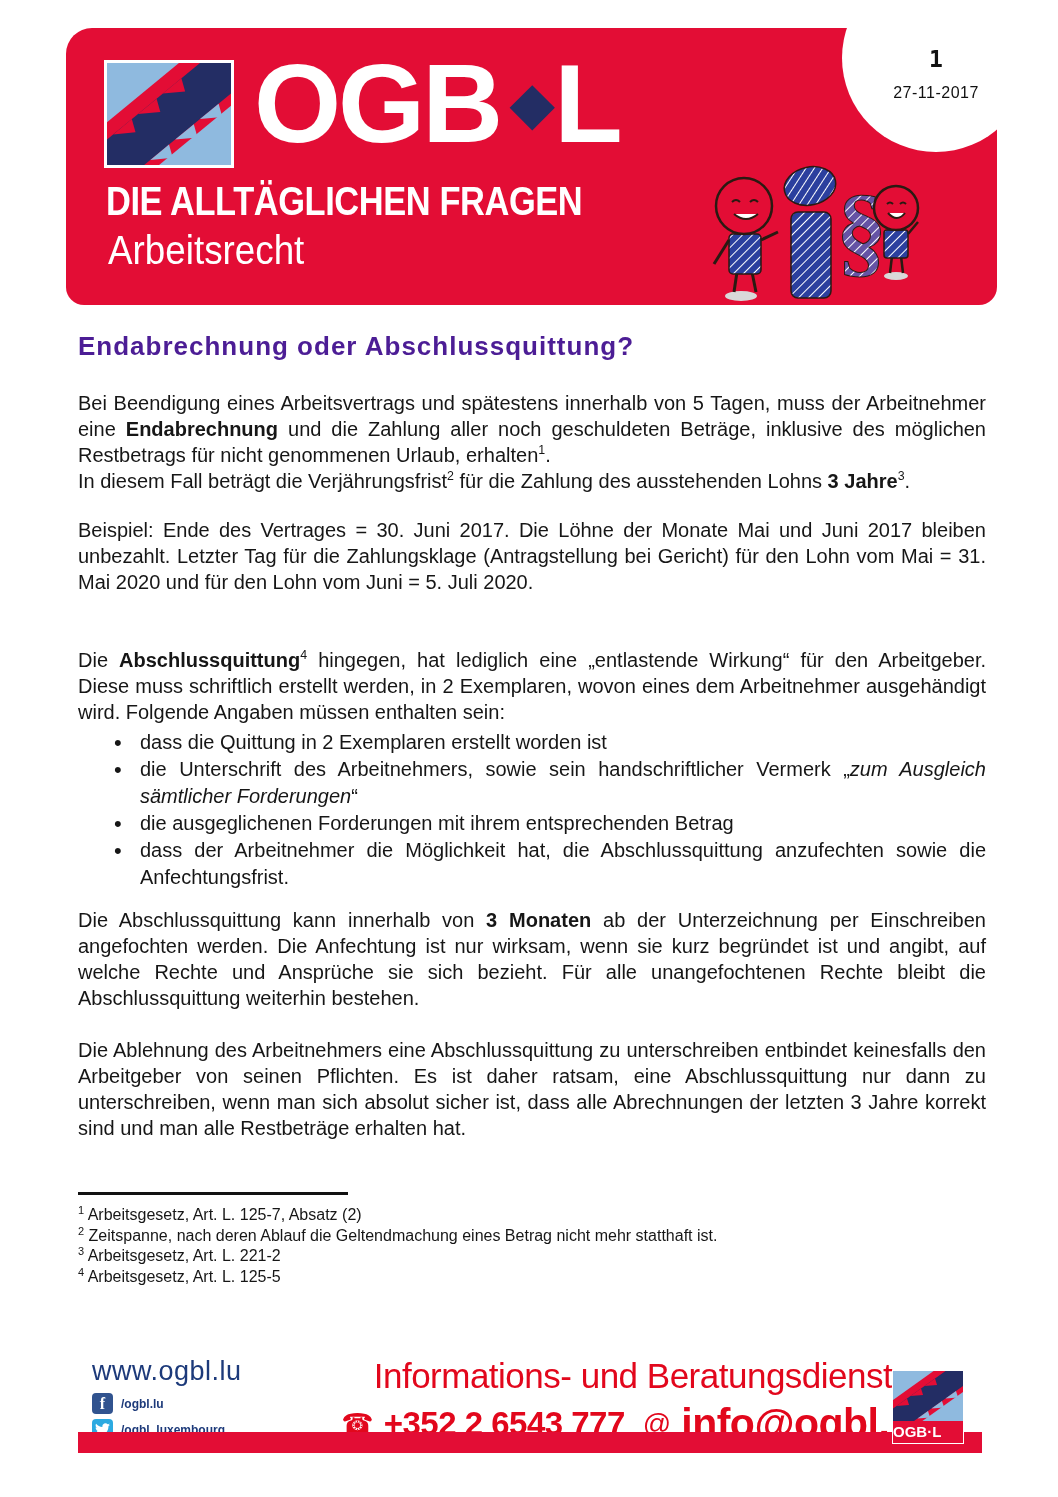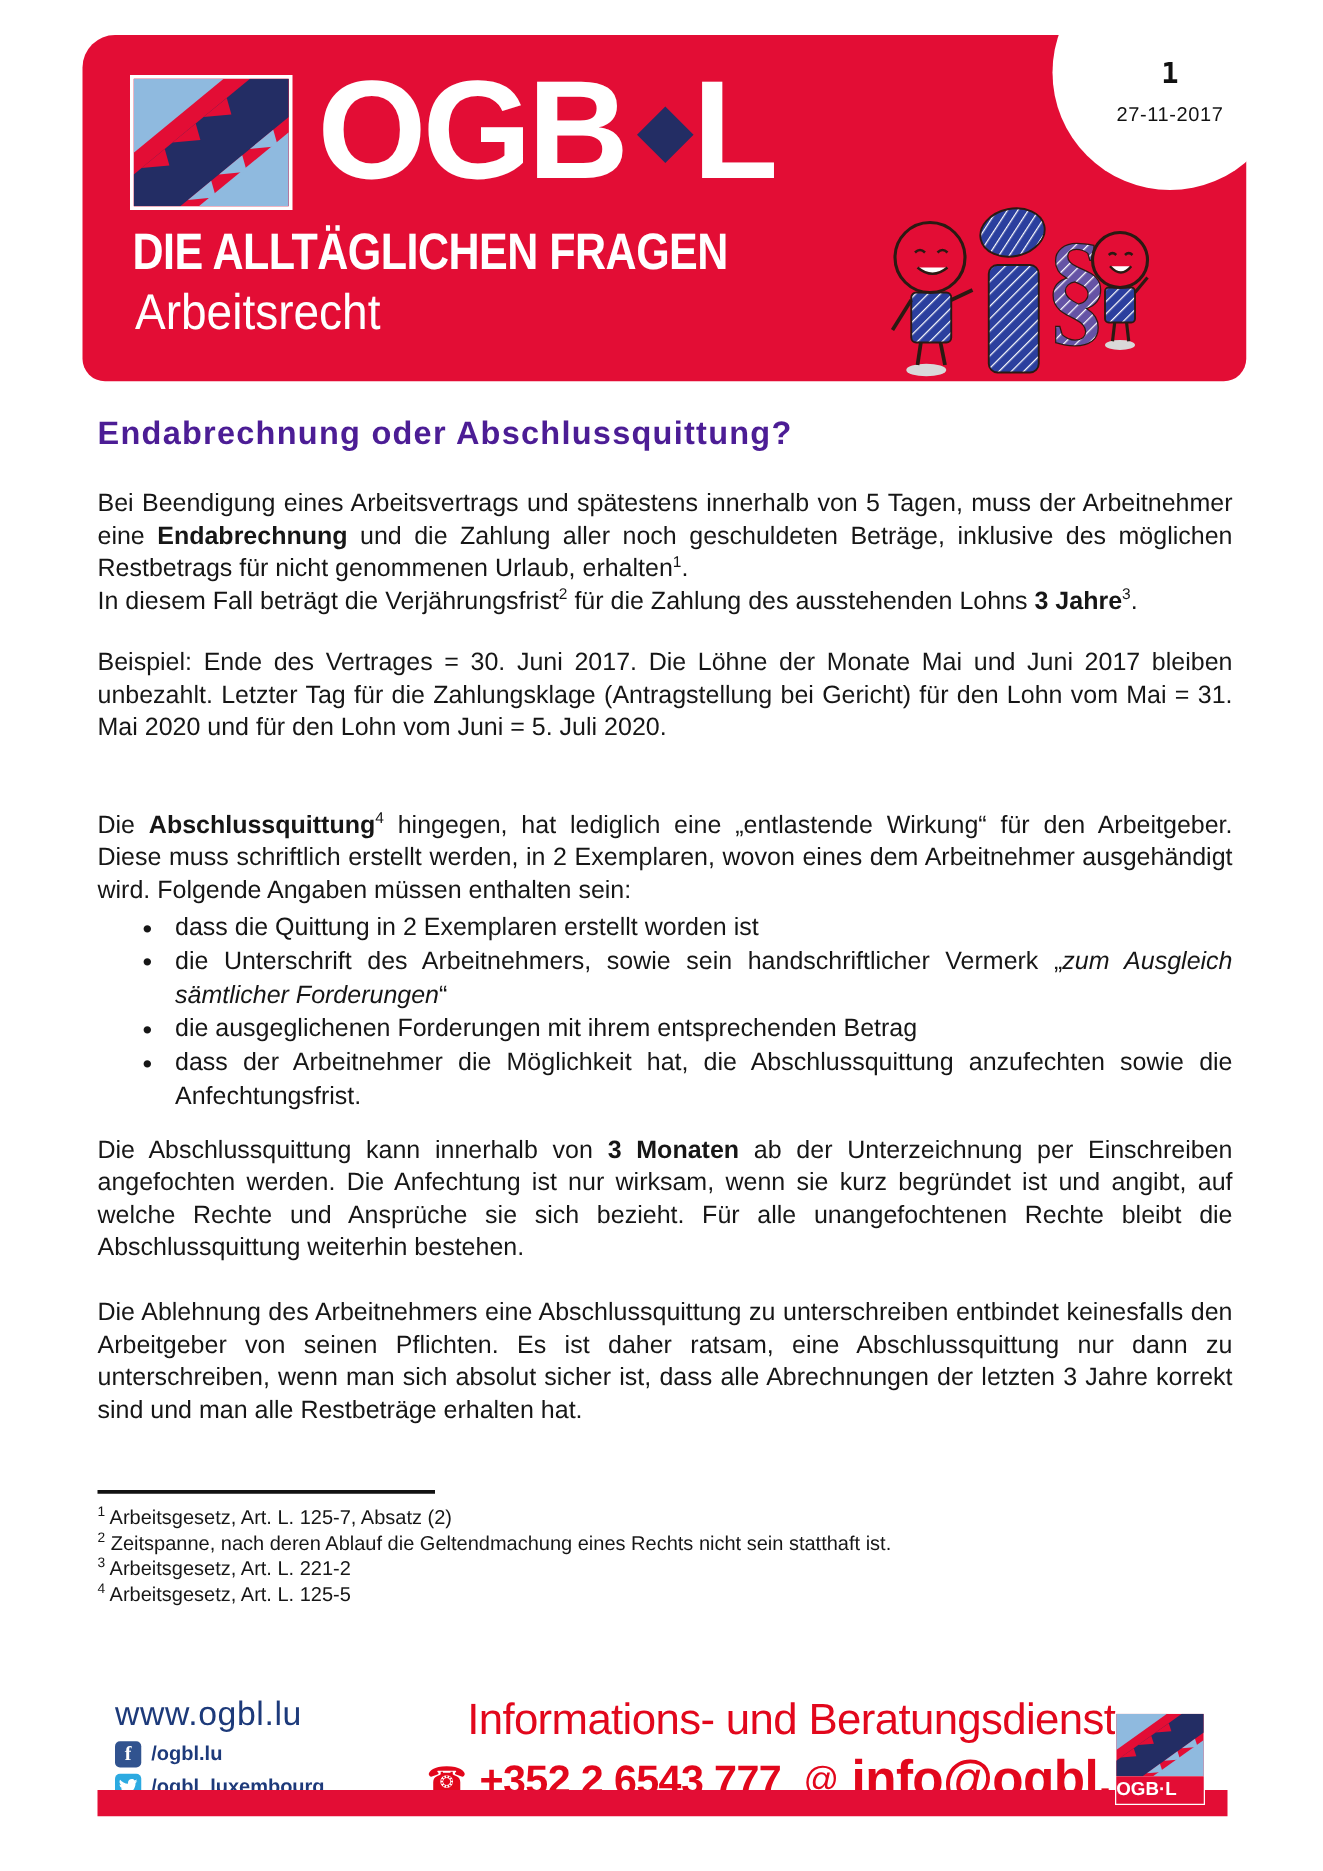--- a/index.html
+++ b/index.html
@@ -49,29 +49,29 @@
              font-size:16px;line-height:20.5px;}
   .fn-rule{width:270px;height:3px;background:#111;margin-bottom:10px;}
   .fn sup{font-size:11px;}
 
   
   .disclaimer{position:absolute;left:78px;top:1306px;width:908px;color:var(--disclaimer_slate);
               font-size:14.5px;line-height:19px;font-style:italic;text-align:left;}
 
   
   .footer-left{position:absolute;left:92px;top:1356px;}
-  .website{color:var(--link_navy);font-size:27px;letter-spacing:0.5px;cursor:pointer;}
+  .website{color:var(--link_navy);font-size:27px;letter-spacing:0.5px;cursor:pointer;text-align:center;}
   .social-row{display:flex;align-items:center;margin-top:6px;cursor:pointer;}
   .social-row + .social-row{margin-top:5px;}
   .social-badge{width:21px;height:21px;border-radius:4px;display:flex;align-items:center;
                 justify-content:center;margin-right:8px;flex:0 0 auto;}
   .fb{background:var(--facebook_blue);color:#fff;font-weight:bold;font-size:16px;
       font-family:"Liberation Serif",serif;}
   .tw{background:var(--twitter_blue);}
-  .handle{color:var(--link_navy);font-weight:bold;font-size:16px;}
+  .handle{color:var(--link_navy);font-weight:bold;font-size:12px;}
   .footer-center{position:absolute;left:368px;top:1356px;width:530px;text-align:center;
                  color:var(--footer_red);}
   .service-title{font-weight:normal;font-size:35px;letter-spacing:-0.5px;white-space:nowrap;}
   .contact-line{margin-top:4px;white-space:nowrap;display:flex;align-items:center;
                 justify-content:center;gap:10px;}
   .phone-icon{font-size:26px;}
   .phone-number{font-weight:bold;font-size:33px;letter-spacing:-0.5px;cursor:pointer;}
   .at-icon{font-size:28px;margin-left:8px;}
   .email{font-weight:bold;font-size:41px;letter-spacing:-0.5px;cursor:pointer;}
   .red-bar{position:absolute;left:78px;top:1432px;width:904px;height:21px;background:var(--brand_red);}
@@ -160,21 +160,21 @@
       <li><span>die ausgeglichenen Forderungen mit ihrem entsprechenden Betrag</span></li>
       <li><span>dass der Arbeitnehmer die Möglichkeit hat, die Abschlussquittung anzufechten sowie die Anfechtungsfrist.</span></li>
     </ul>
     <p class="p gap-p4"><span>Die Abschlussquittung kann innerhalb von </span><span class="b">3 Monaten</span><span> ab der Unterzeichnung per Einschreiben angefochten werden. Die Anfechtung ist nur wirksam, wenn sie kurz begründet ist und angibt, auf welche Rechte und Ansprüche sie sich bezieht. Für alle unangefochtenen Rechte bleibt die Abschlussquittung weiterhin bestehen.</span></p>
     <p class="p gap-p5"><span>Die Ablehnung des Arbeitnehmers eine Abschlussquittung zu unterschreiben entbindet keinesfalls den Arbeitgeber von seinen Pflichten. Es ist daher ratsam, eine Abschlussquittung nur dann zu unterschreiben, wenn man sich absolut sicher ist, dass alle Abrechnungen der letzten 3 Jahre korrekt sind und man alle Restbeträge erhalten hat.</span></p>
   </div>
 
   <div class="footnotes">
     <div class="fn-rule"></div>
     <div class="fn"><sup>1</sup> <span>Arbeitsgesetz, Art. L. 125-7, Absatz (2)</span></div>
-    <div class="fn"><sup>2</sup> <span>Zeitspanne, nach deren Ablauf die Geltendmachung eines Rechts nicht sein statthaft ist.</span></div>
+    <div class="fn"><sup>2</sup> <span>Zeitspanne, nach deren Ablauf die Geltendmachung eines Betrag nicht mehr statthaft ist.</span></div>
     <div class="fn"><sup>3</sup> <span>Arbeitsgesetz, Art. L. 221-2</span></div>
     <div class="fn"><sup>4</sup> <span>Arbeitsgesetz, Art. L. 125-5</span></div>
   </div>
 
 
   <div class="footer-left">
     <div class="website">www.ogbl.lu</div>
     <div class="social-row">
       <span class="social-badge fb">f</span>
       <span class="handle">/ogbl.lu</span>

